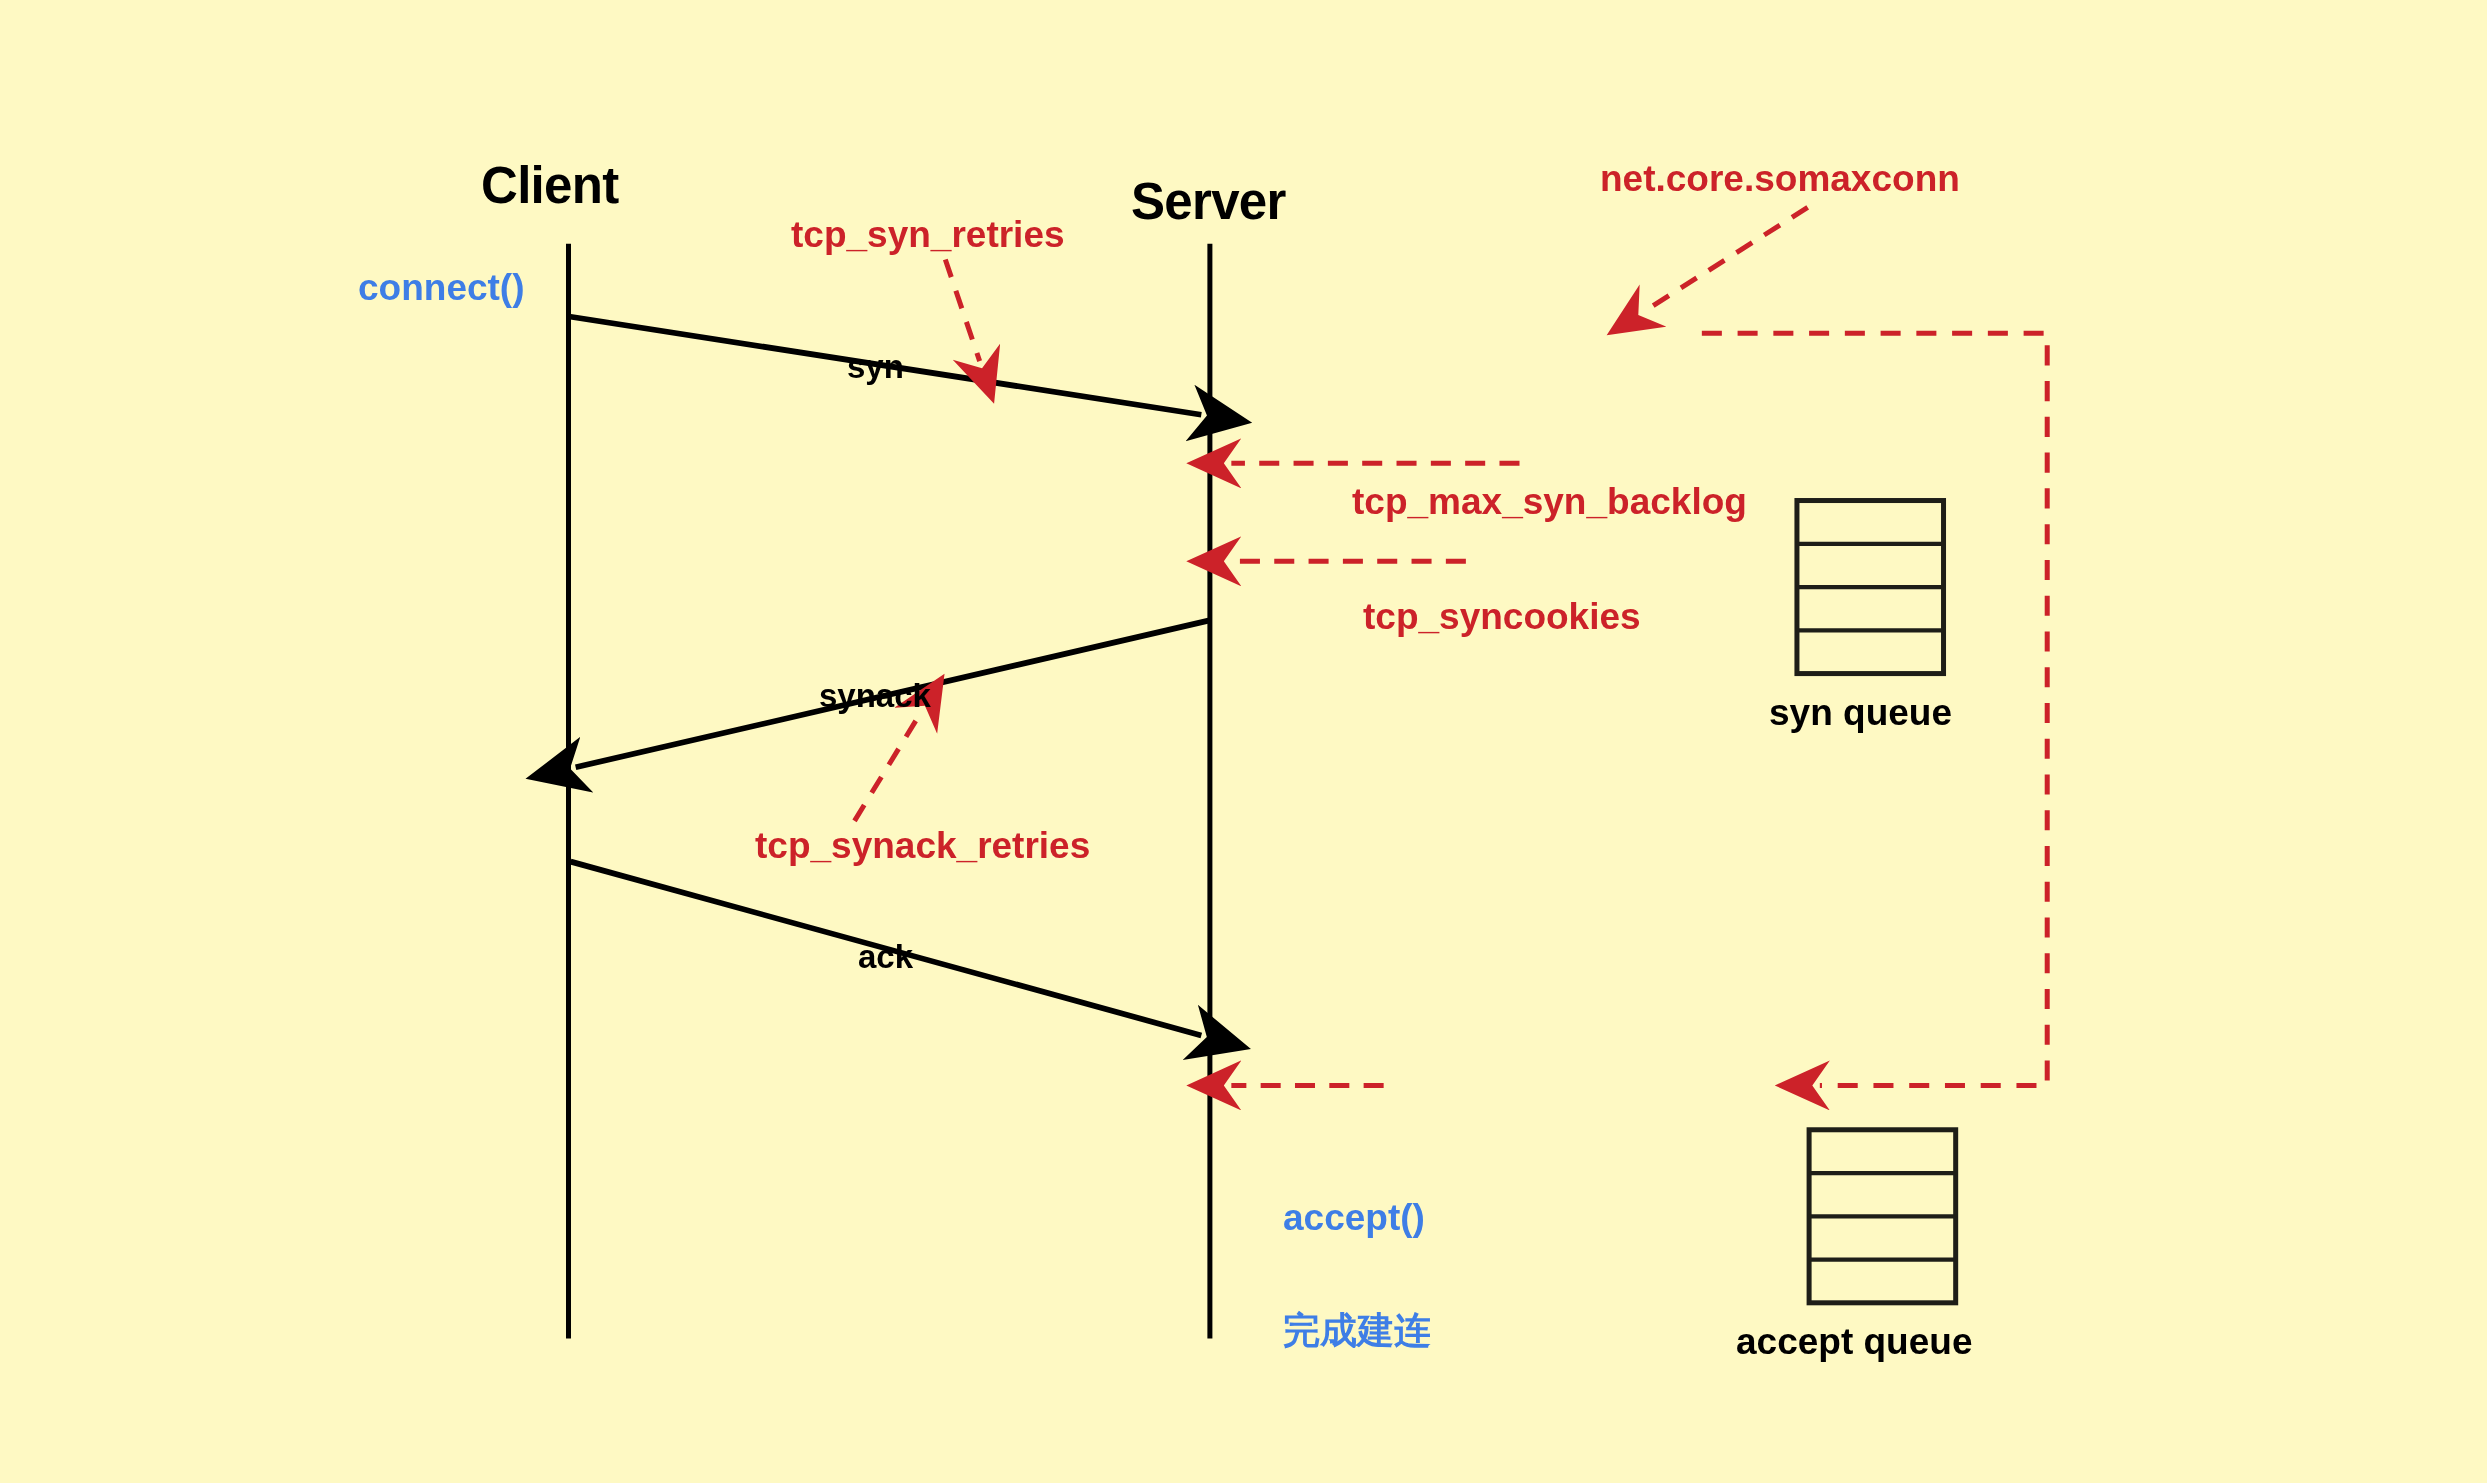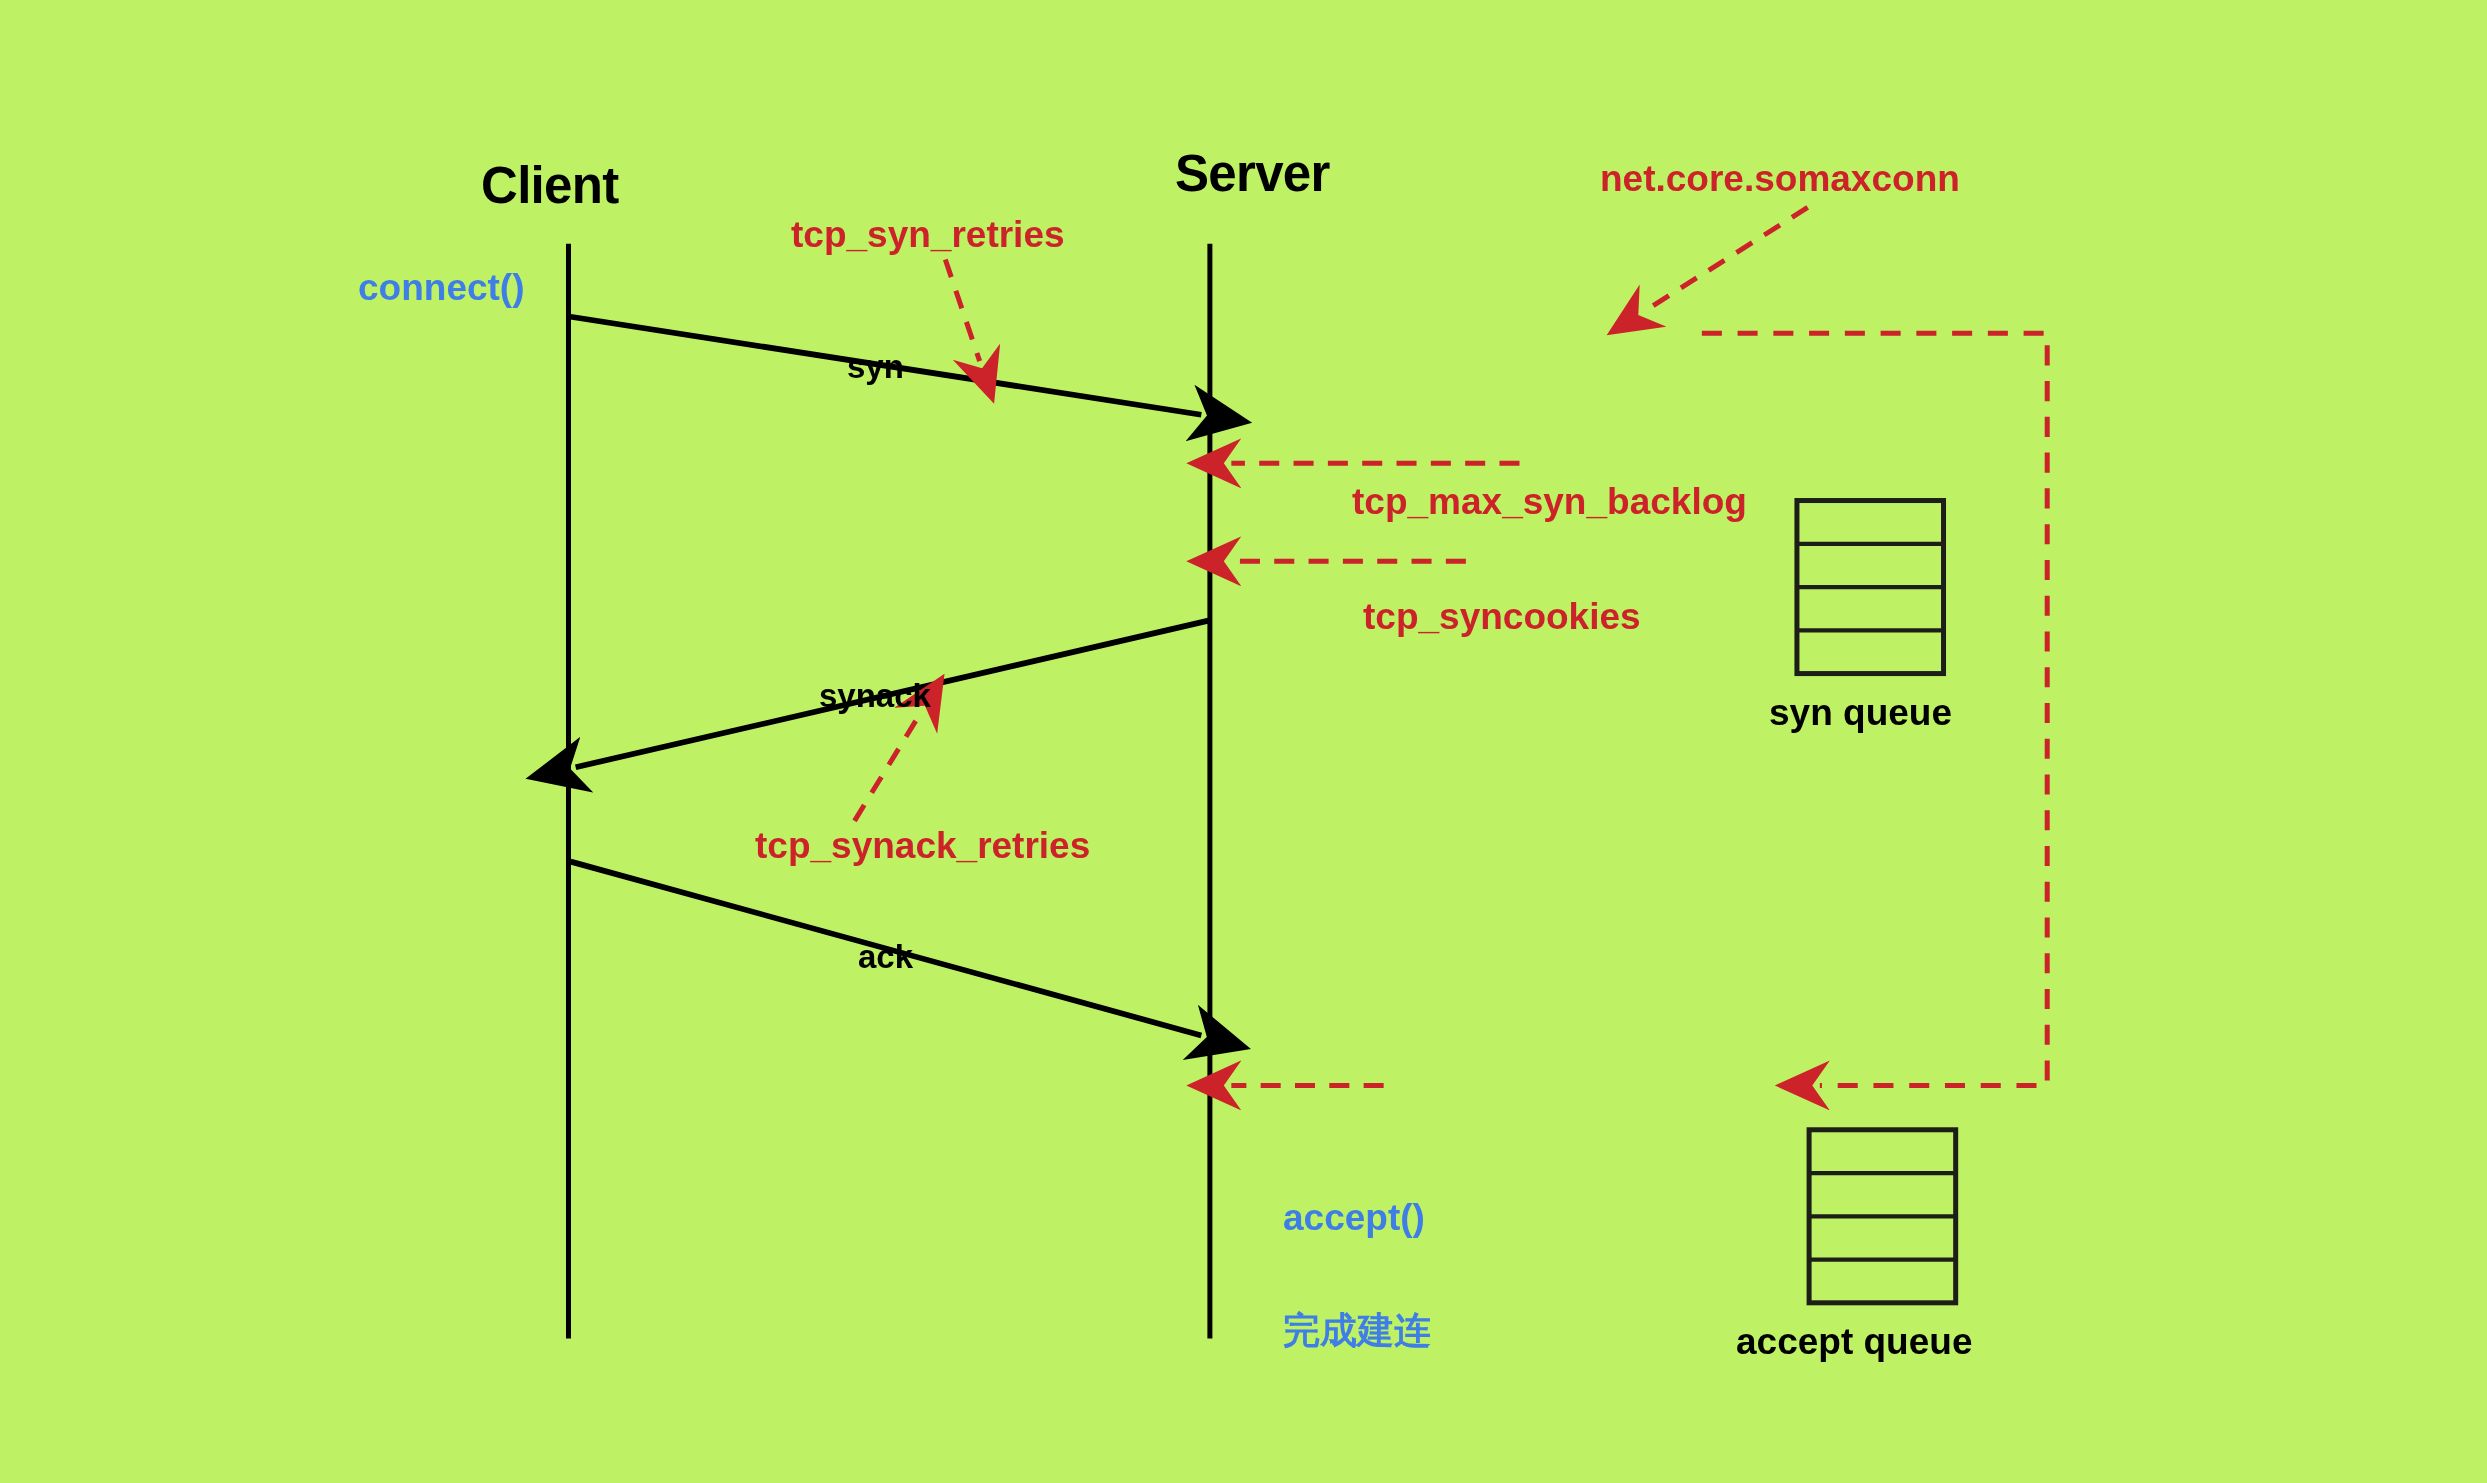--- a/index.html
+++ b/index.html
@@ -7,21 +7,21 @@
     padding: 0;
     background: #FBF8EB;
   }
   body {
     font-family: "Liberation Sans", sans-serif;
   }
   #canvas {
     position: relative;
     width: 2487px;
     height: 1483px;
-    background: #bef264;
+    background: #fef9c3;
     overflow: hidden;
   }
   #diagram-svg {
     position: absolute;
     left: 0;
     top: 0;
     width: 2487px;
     height: 1483px;
   }
   .lbl {
@@ -98,21 +98,21 @@
 
     <g>
       <rect x="2530" y="1580" width="205" height="242" fill="none" stroke="#1E1E18" stroke-width="7"></rect>
       <line x1="2530" y1="1640.5" x2="2735" y2="1640.5" stroke="#1E1E18" stroke-width="6"></line>
       <line x1="2530" y1="1701" x2="2735" y2="1701" stroke="#1E1E18" stroke-width="6"></line>
       <line x1="2530" y1="1761.5" x2="2735" y2="1761.5" stroke="#1E1E18" stroke-width="6"></line>
     </g>
   </svg>
 
   <div class="lbl actor-title" style="left:481px; top:160px;">Client</div>
-  <div class="lbl actor-title" style="left:1131px; top:148px;margin-left:44px;">Server</div>
+  <div class="lbl actor-title" style="left:1131px; top:176px;">Server</div>
 
   <div class="lbl api-label" style="left:358px; top:269px;">connect()</div>
   <div class="lbl api-label" style="left:1283px; top:1199px;">accept()</div>
   <div class="lbl api-label" style="left:1283px; top:1312px;text-align:right;">完成建连</div>
 
   <div class="lbl msg-label" style="left:847px; top:350px;">syn</div>
   <div class="lbl msg-label" style="left:819px; top:679px;">synack</div>
   <div class="lbl msg-label" style="left:858px; top:940px;">ack</div>
 
   <div class="lbl sysctl-label" style="left:791px; top:216px;">tcp_syn_retries</div>

